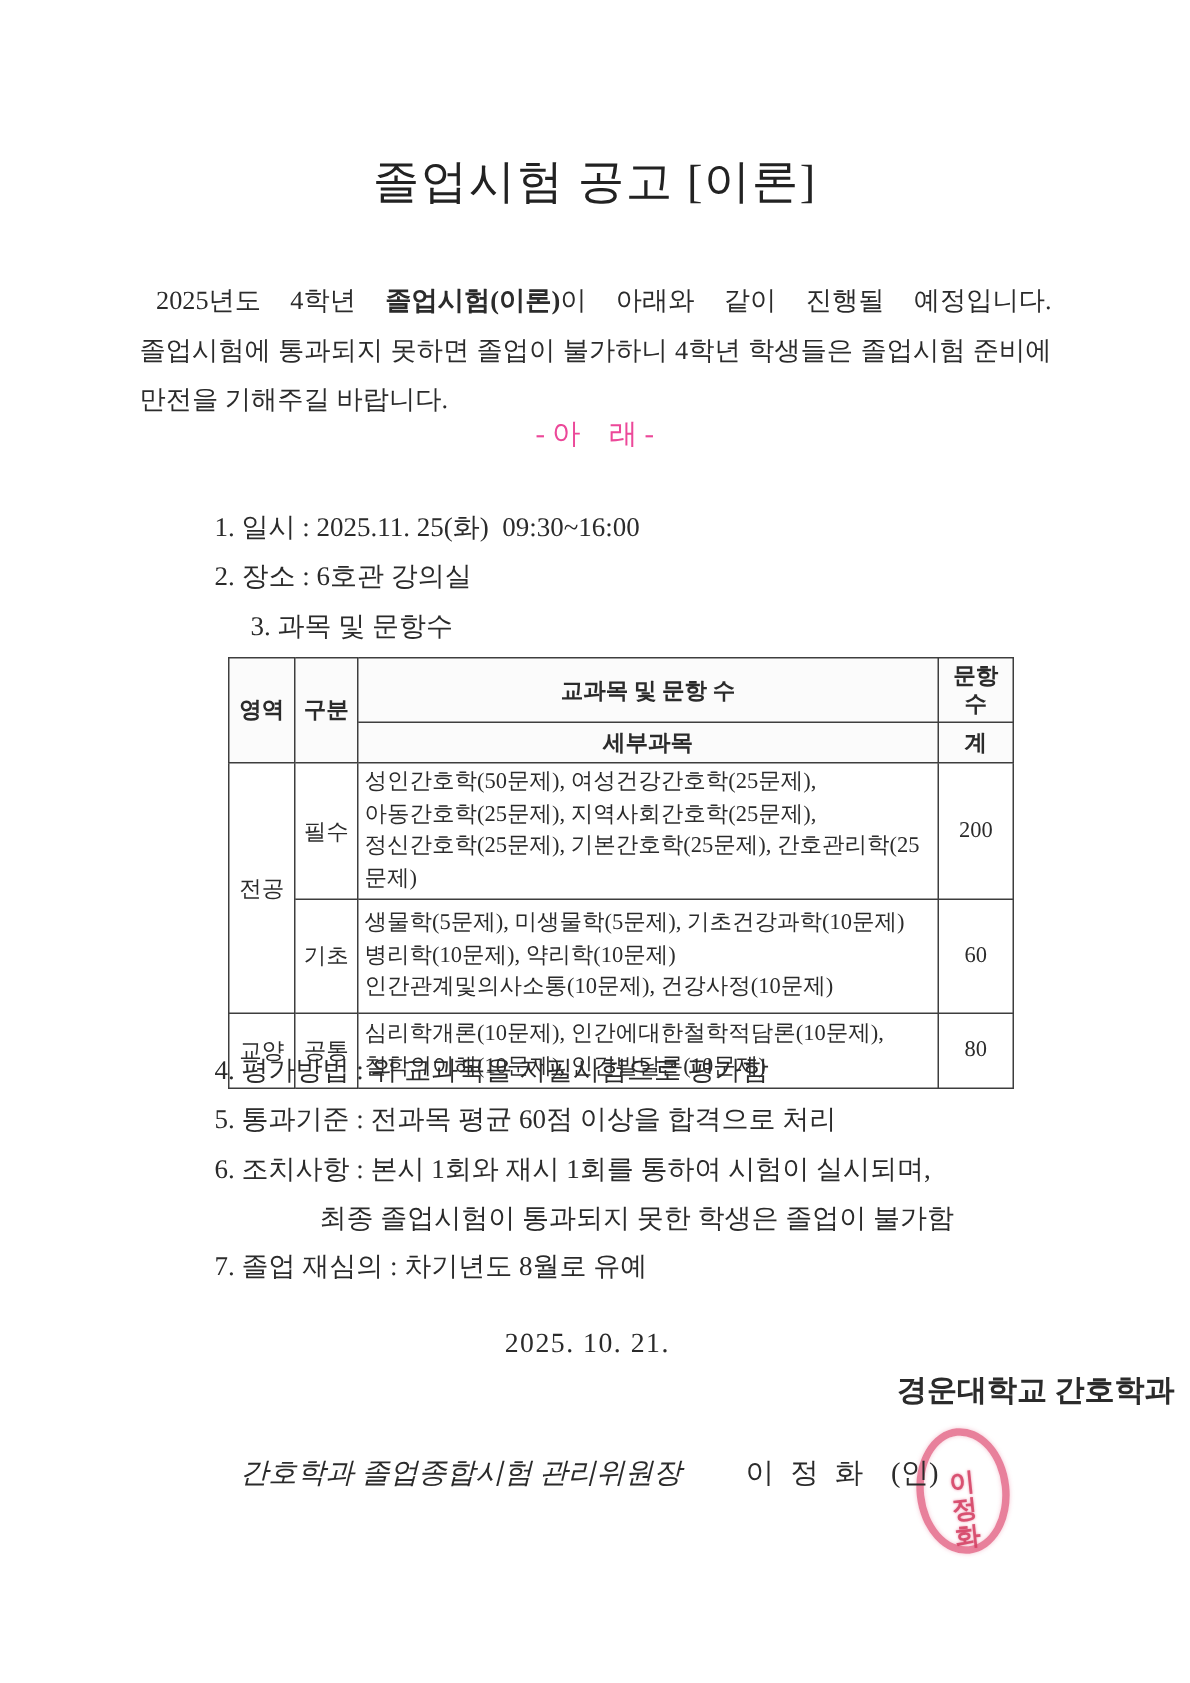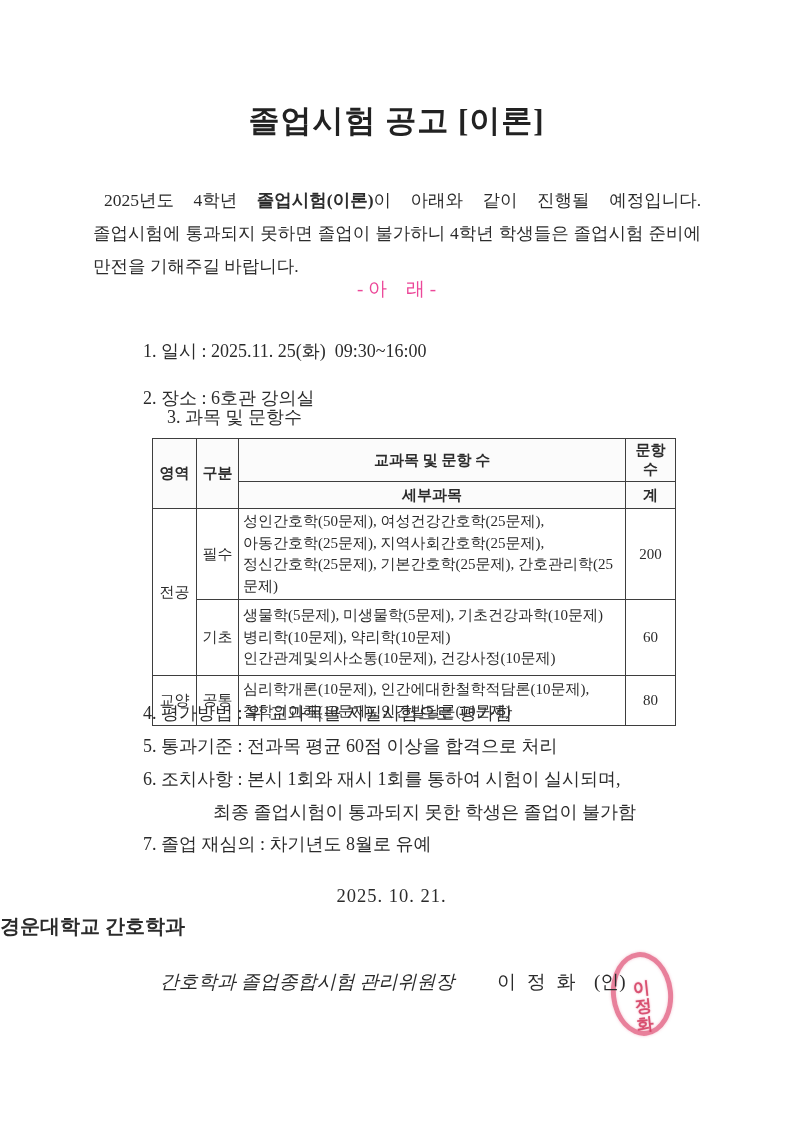--- a/index.html
+++ b/index.html
@@ -16,21 +16,21 @@
     color: #2b2b2b;
     overflow: hidden;
   }
   .doc-title {
     position: absolute;
     top: 100px;
     left: 0;
     right: 0;
     text-align: center;
     font-size: 31px;
-    font-weight: bold;
+    font-weight: normal;
     letter-spacing: 1px;
     color: #222;
   }
   .intro {
     position: absolute;
     top: 166px;
     left: 93px;
     width: 608px;
     font-size: 17.5px;
     line-height: 33px;
@@ -50,21 +50,21 @@
     color: #ec4899;
   }
   .notice-item {
     position: absolute;
     left: 143px;
     font-size: 18px;
     white-space: pre;
     color: #2b2b2b;
   }
   .item-1 { top: 339px; }
-  .item-2 { top: 372px; margin-top: 14px; }
+  .item-2 { top: 372px; }
   .item-3 { top: 405px; margin-left: 24px; }
   .item-4 { top: 701px; }
   .item-5 { top: 734px; }
   .item-6a { top: 767px; }
   .item-6b { top: 800px; left: 213px; }
   .item-7 { top: 832px; }
   .subjects-table {
     position: absolute;
     top: 438px;
     left: 152px;
@@ -103,21 +103,21 @@
     right: 10px;
     text-align: center;
     font-size: 18.5px;
     letter-spacing: 1px;
   }
   .footer-org {
     position: absolute;
     top: 913px;
     left: 0;
     right: 10px;
-    text-align: left;
+    text-align: right;
     font-size: 20px;
     font-weight: bold;
   }
   .sig-role {
     position: absolute;
     top: 969px;
     left: 160px;
     font-size: 19px;
     font-style: italic;
   }

